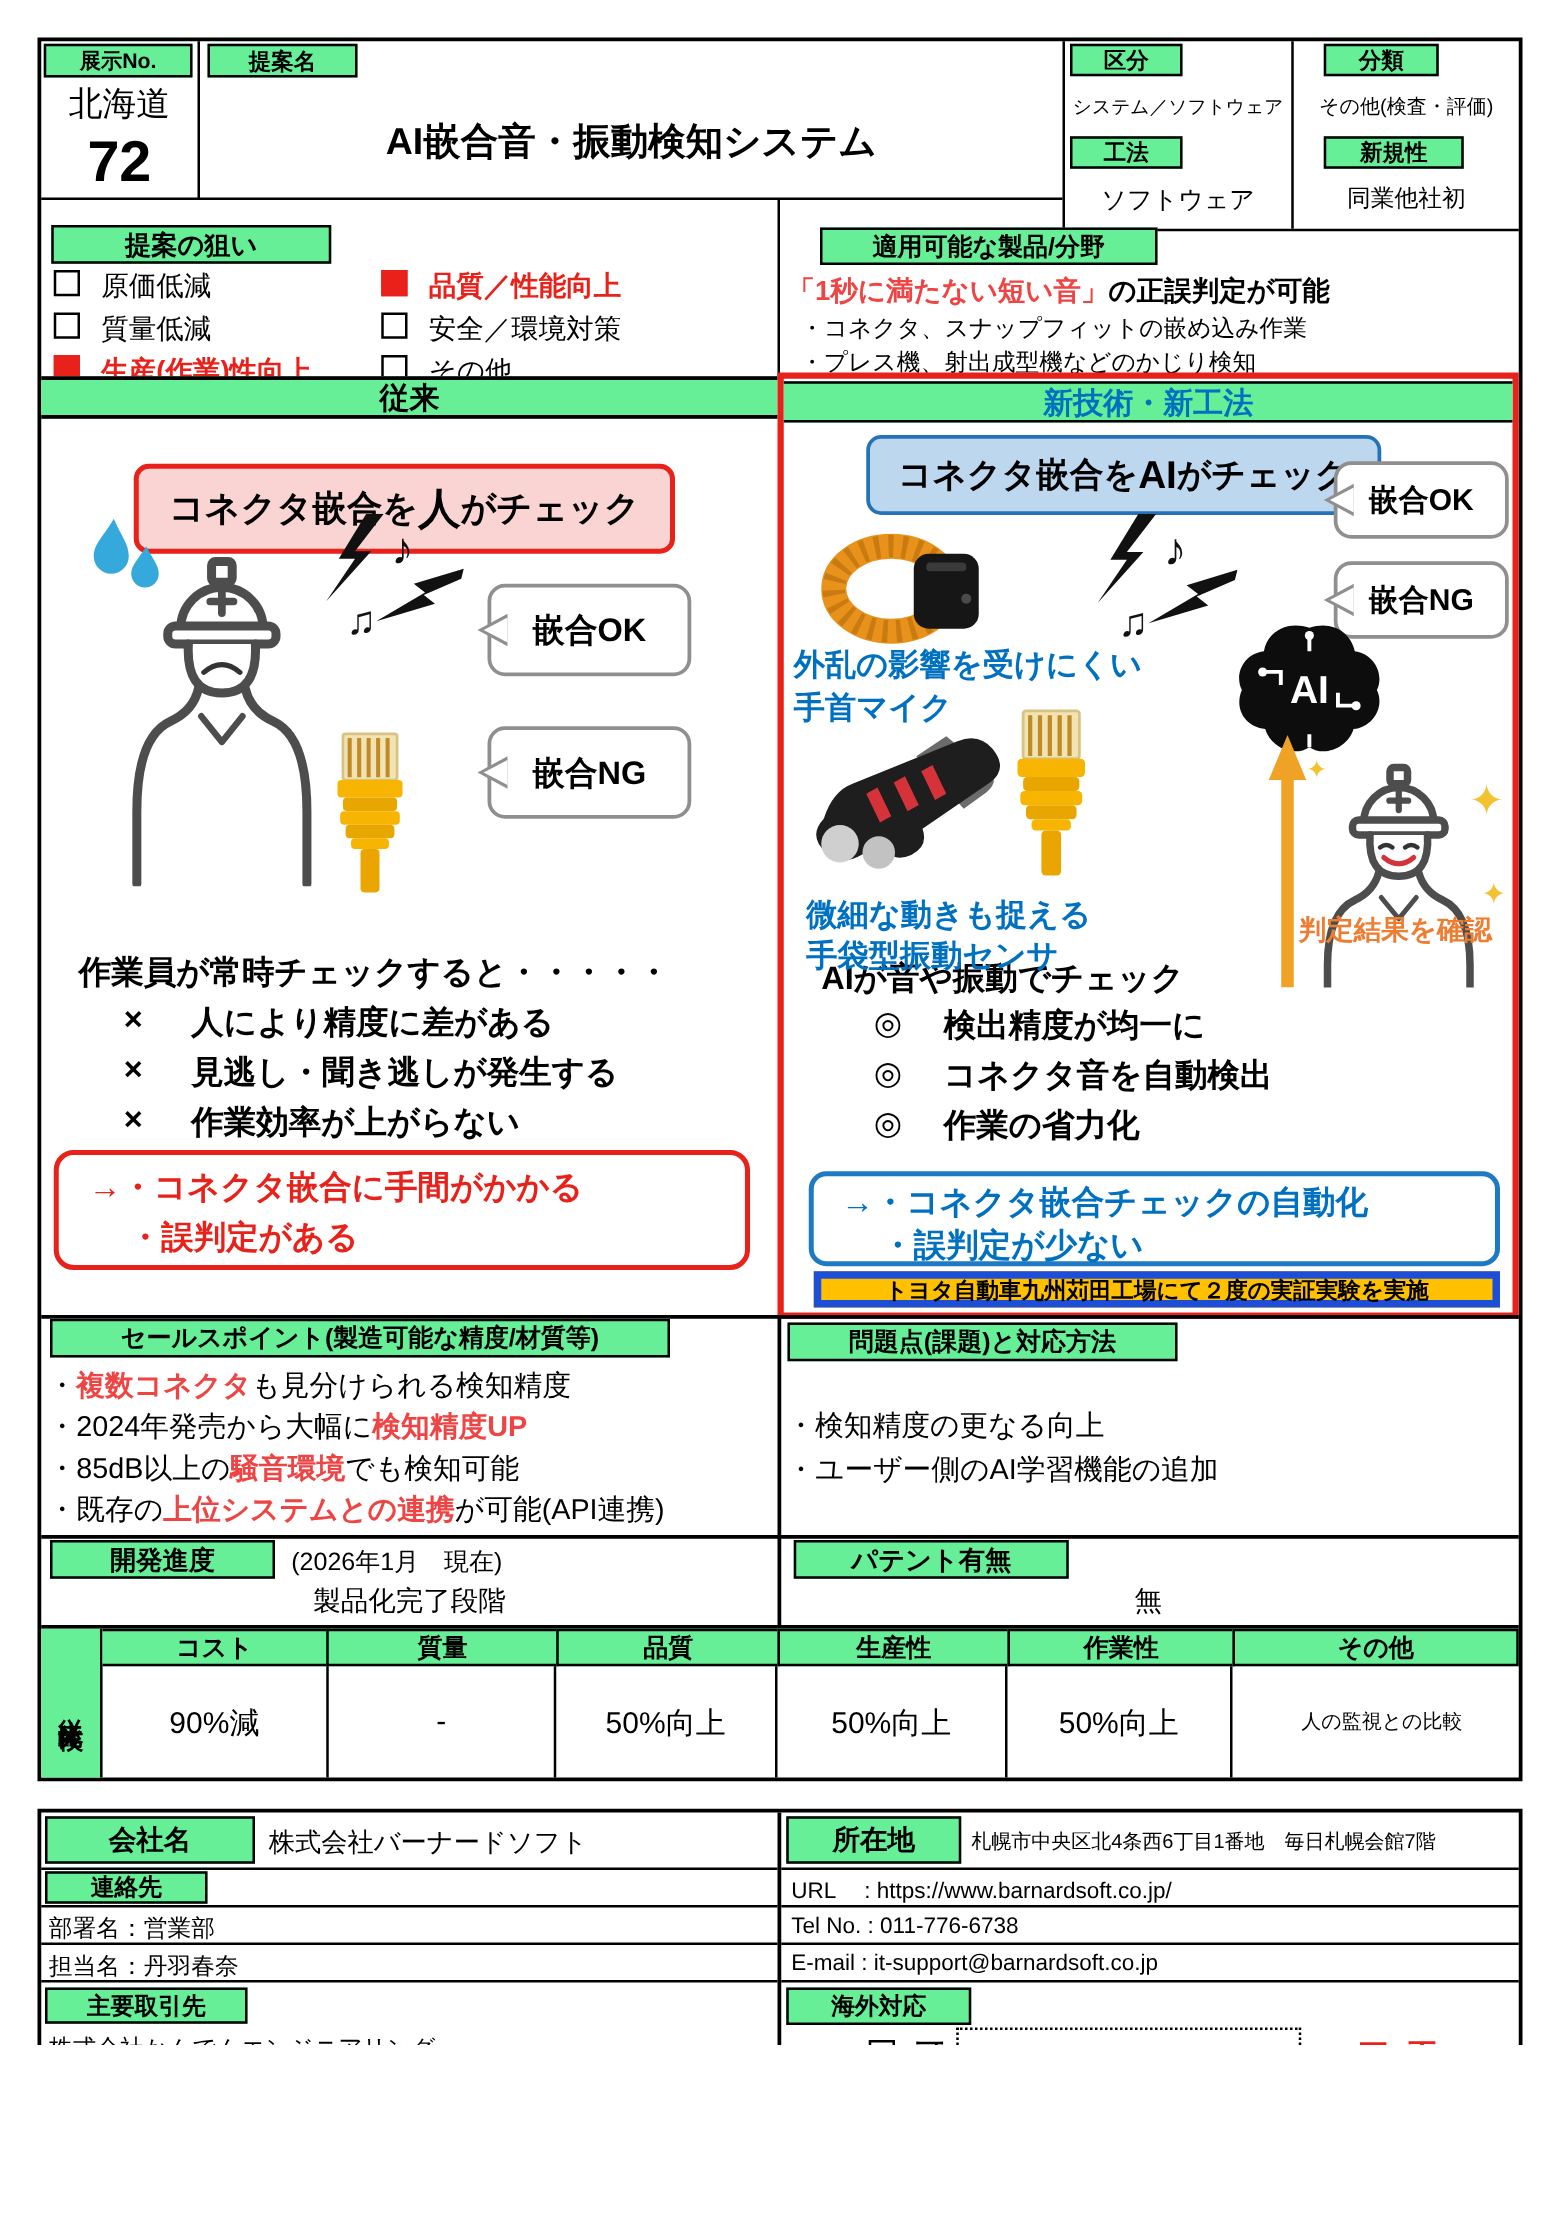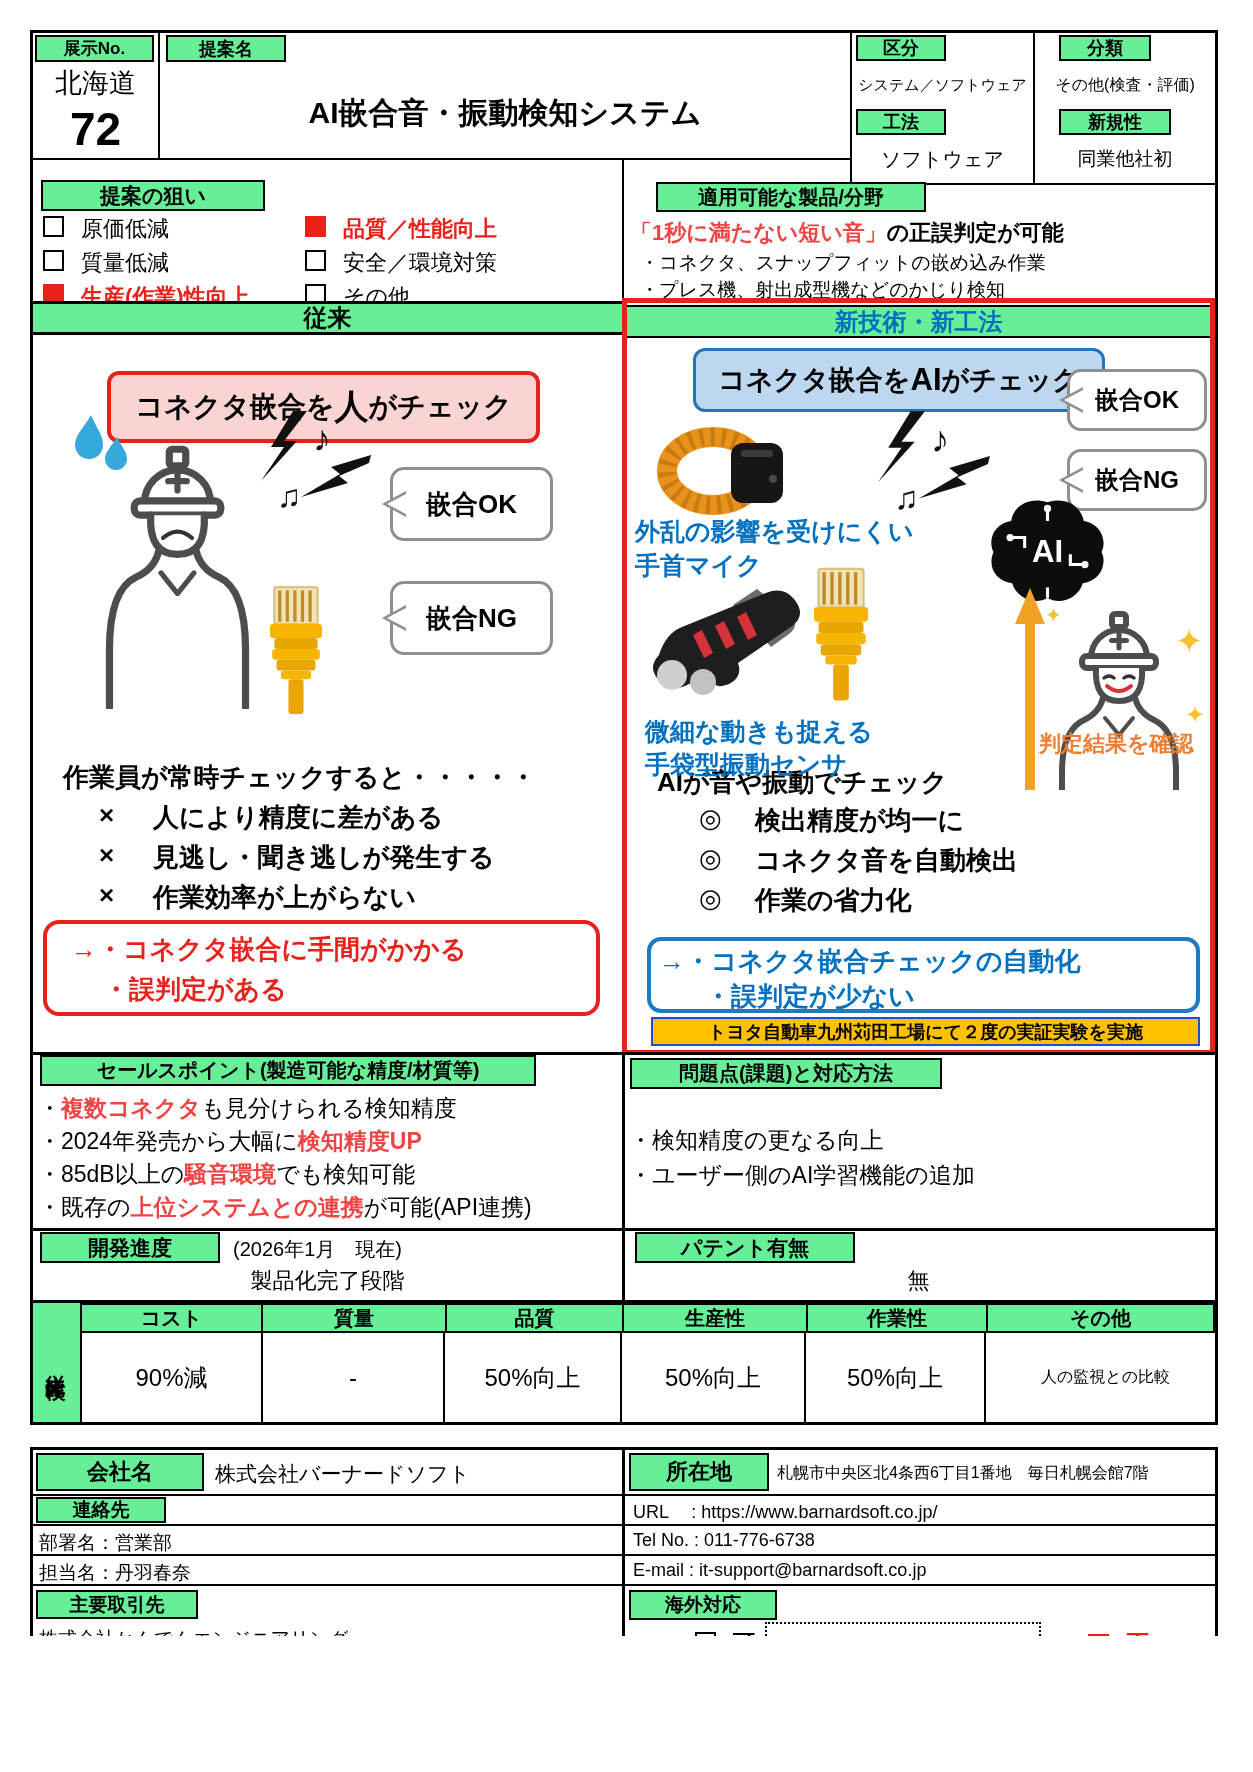--- a/index.html
+++ b/index.html
@@ -24,21 +24,21 @@
             border:10px solid transparent; border-right:19px solid #fff; }
   .cb { position: absolute; width: 21px; height: 21px; border: 2.5px solid #000; background: #fff; }
   .cb.checked { background: #E8221B; border-color: #E8221B; }
   .aim-label { position: absolute; font-size: 22px; white-space: nowrap; }
   .aim-label.checked { color: #E8221B; font-weight: bold; }
   .hi-orange { color: #ef4444; font-weight: bold; }
   .redbox { position: absolute; border: 4px solid #E8221B; border-radius: 16px; background: #fff; }
   .bluebox2 { position: absolute; border: 4px solid #1F7AC4; border-radius: 14px; background: #fff; }
   .redtext { color: #E8221B; font-weight: bold; }
   .bluetext { color: #0070C0; font-weight: bold; }
-  .banner { position: absolute; background: #FFC000; border: 2px solid #1d4ed8; display: flex;
+  .banner { position: absolute; background: #FFC000; border: 6px solid #1d4ed8; display: flex;
             align-items: center; justify-content: center; font-weight: bold; white-space: nowrap; }
   .cross { font-weight: bold; font-size: 26px; }
   .sparkle { position: absolute; color: #F2C230; font-weight: bold; }
   .dotted { position: absolute; border: 2px dotted #000; background: #fff; }
   .vline { position: absolute; border-left: 3px solid #000; }
   .hline { position: absolute; border-top: 3px solid #000; }
 </style>
 </head>
 <body>
 
@@ -267,21 +267,21 @@
 
       <div class="a nw" style="left:30px;top:462px;font-size:26px;font-weight:bold;">AIが音や振動でチェック</div>
       <span class="a nw" style="left:72px;top:500px;font-size:26px;font-weight:bold;">◎</span>
       <span class="a nw" style="left:128px;top:500px;font-size:26px;font-weight:bold;">検出精度が均一に</span>
       <span class="a nw" style="left:72px;top:540px;font-size:26px;font-weight:bold;">◎</span>
       <span class="a nw" style="left:128px;top:540px;font-size:26px;font-weight:bold;">コネクタ音を自動検出</span>
       <span class="a nw" style="left:72px;top:580px;font-size:26px;font-weight:bold;">◎</span>
       <span class="a nw" style="left:128px;top:580px;font-size:26px;font-weight:bold;">作業の省力化</span>
 
       <div class="bluebox2" style="left:20px;top:634px;width:553px;height:76px;">
-        <div class="bluetext nw" style="position:absolute;left:8px;top:3px;font-size:26px;">→・コネクタ嵌合チェックの自動化</div>
+        <div class="bluetext nw" style="position:absolute;left:22px;top:3px;font-size:26px;">→・コネクタ嵌合チェックの自動化</div>
         <div class="bluetext nw" style="position:absolute;left:54px;top:38px;font-size:26px;">・誤判定が少ない</div>
       </div>
 
       <div class="banner" style="left:24px;top:714px;width:549px;height:29px;font-size:18px;">トヨタ自動車九州苅田工場にて２度の実証実験を実施</div>
     </div>
 
     <div class="a nw bluetext" style="left:612px;top:715px;font-size:25px;">手袋型振動センサ</div>
 
     <div class="hline" style="left:0;top:1019px;width:1182px;"></div>
     <div class="vline" style="left:589px;top:1019px;height:176px;"></div>

